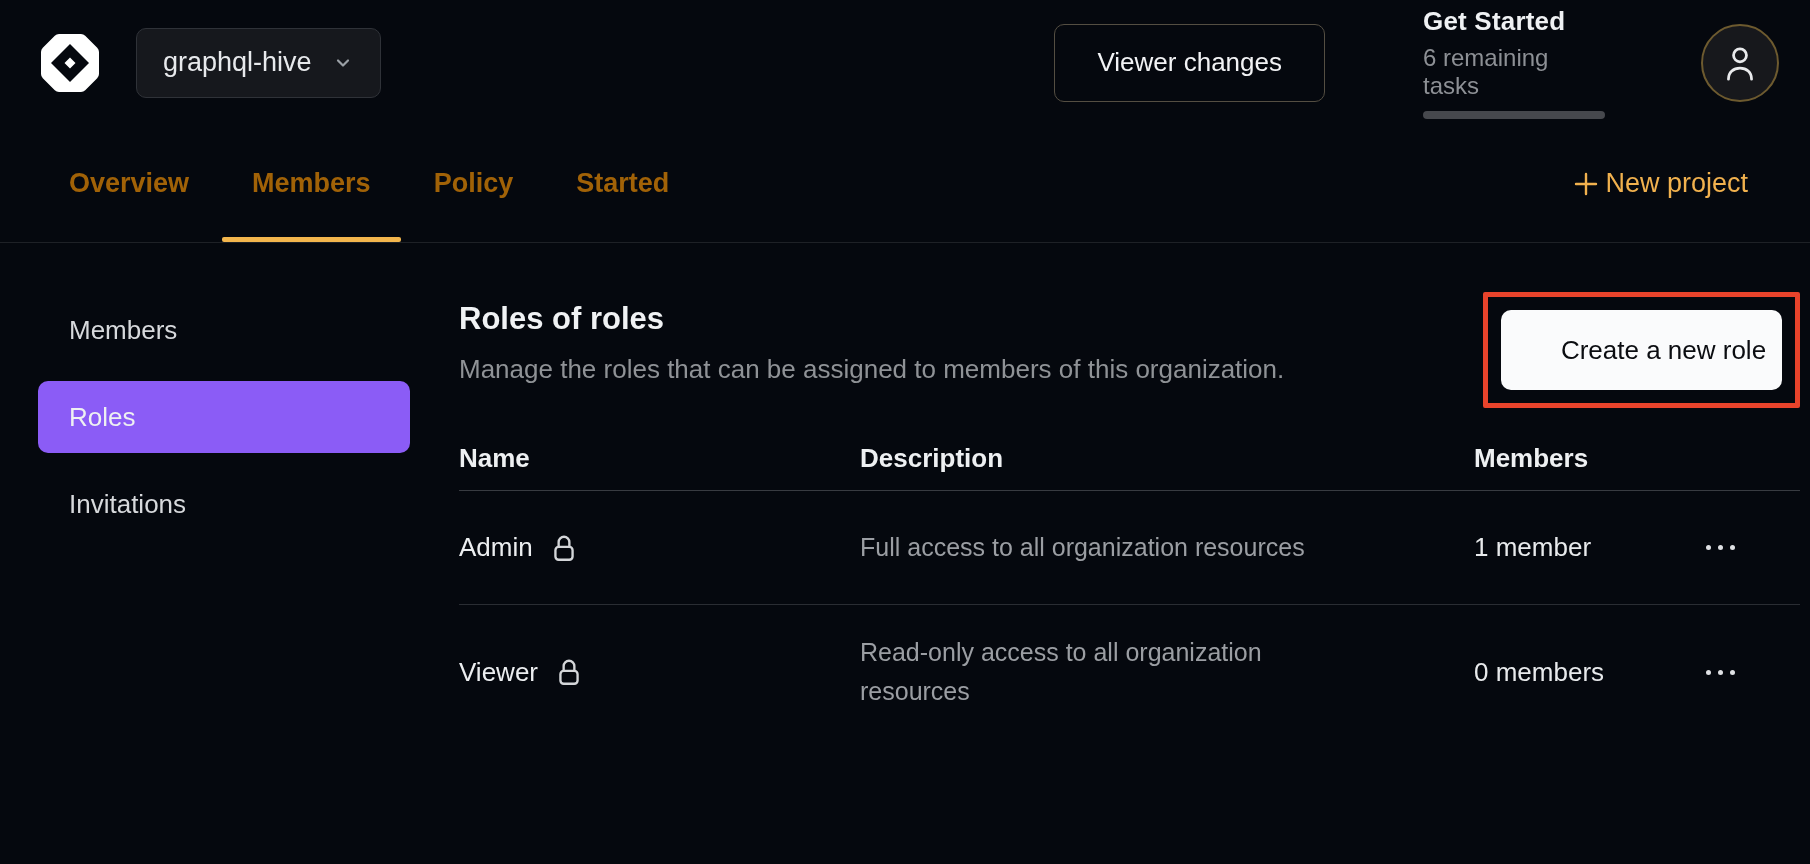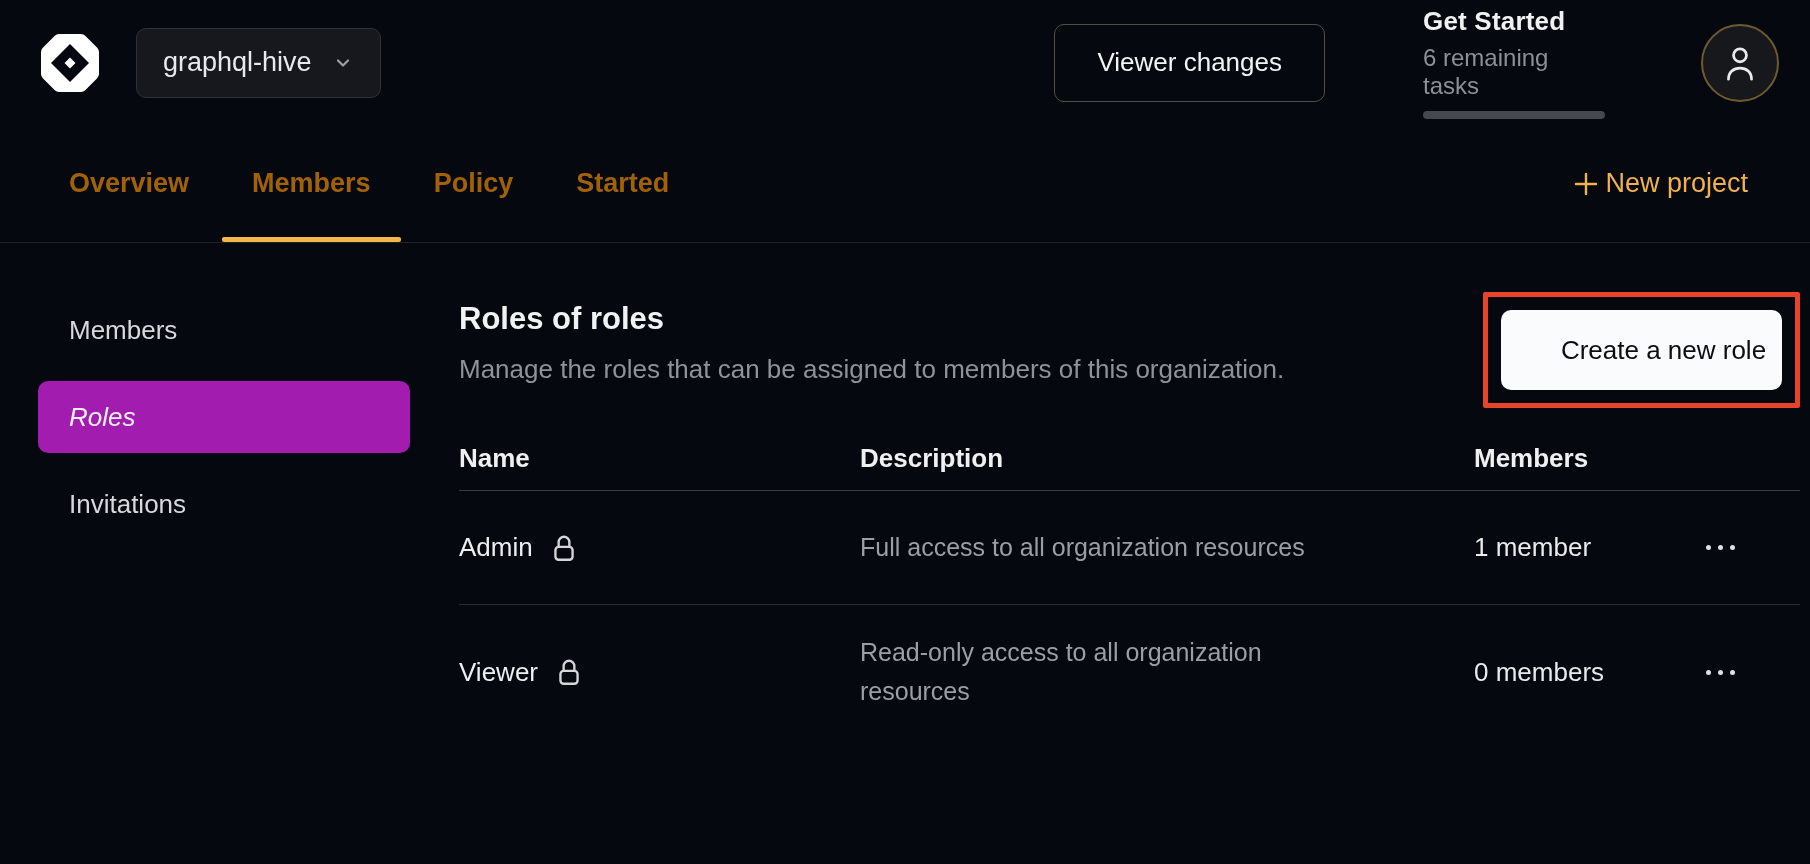--- a/index.html
+++ b/index.html
@@ -51,21 +51,21 @@
     background:none; border:none; color:#f1b14e; font-size:27px; font-family:inherit; cursor:pointer;
   }
 
   
   .content { display:flex; align-items:flex-start; padding-top:49px; }
   .sidebar { width:372px; margin-left:38px; margin-top:2px; display:flex; flex-direction:column; gap:15px; }
   .side-item {
     height:72px; display:flex; align-items:center; padding-left:31px;
     font-size:26px; color:#d7d9dc; border-radius:10px; cursor:pointer;
   }
-  .side-item.active { background:#a21caf; color:#eef0f2;font-style:italic; }
+  .side-item.active { background:#8b5cf6; color:#eef0f2; }
 
   .main { flex:1; margin-left:49px; margin-right:10px; }
   .main-head { display:flex; justify-content:space-between; align-items:flex-start; }
   .main-title { margin-top:8px; font-size:31px; font-weight:700; line-height:38px; color:#f0f2f4; }
   .main-sub { margin-top:16px; font-size:26px; line-height:30px; color:#8f9296; }
 
   .annotation-box { border:5px solid #e8432b; padding:13px; border-radius:2px; }
   .create-role {
     width:281px; height:80px; background:#fafbfc; color:#0b0d11;
     border:none; border-radius:10px; font-size:26px; font-family:inherit; cursor:pointer;padding-left:44px;

